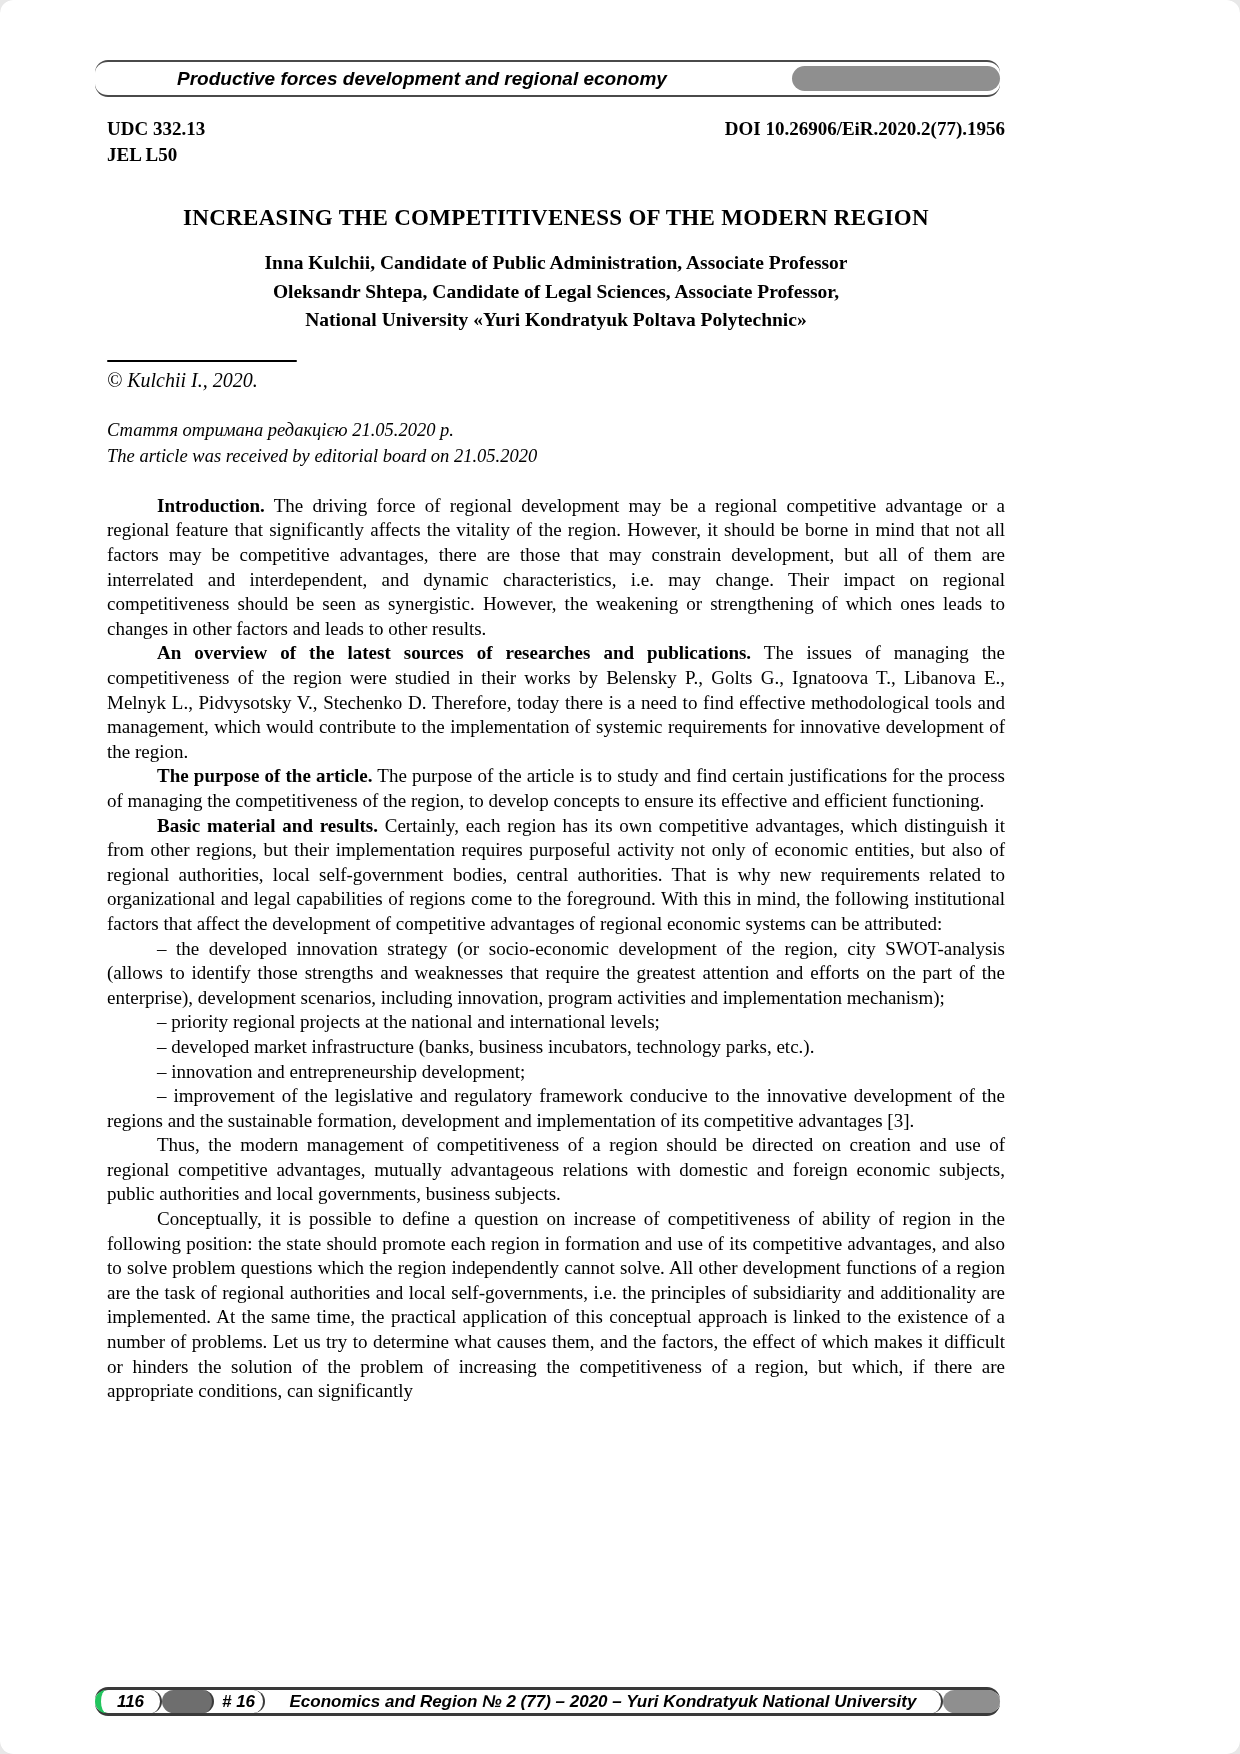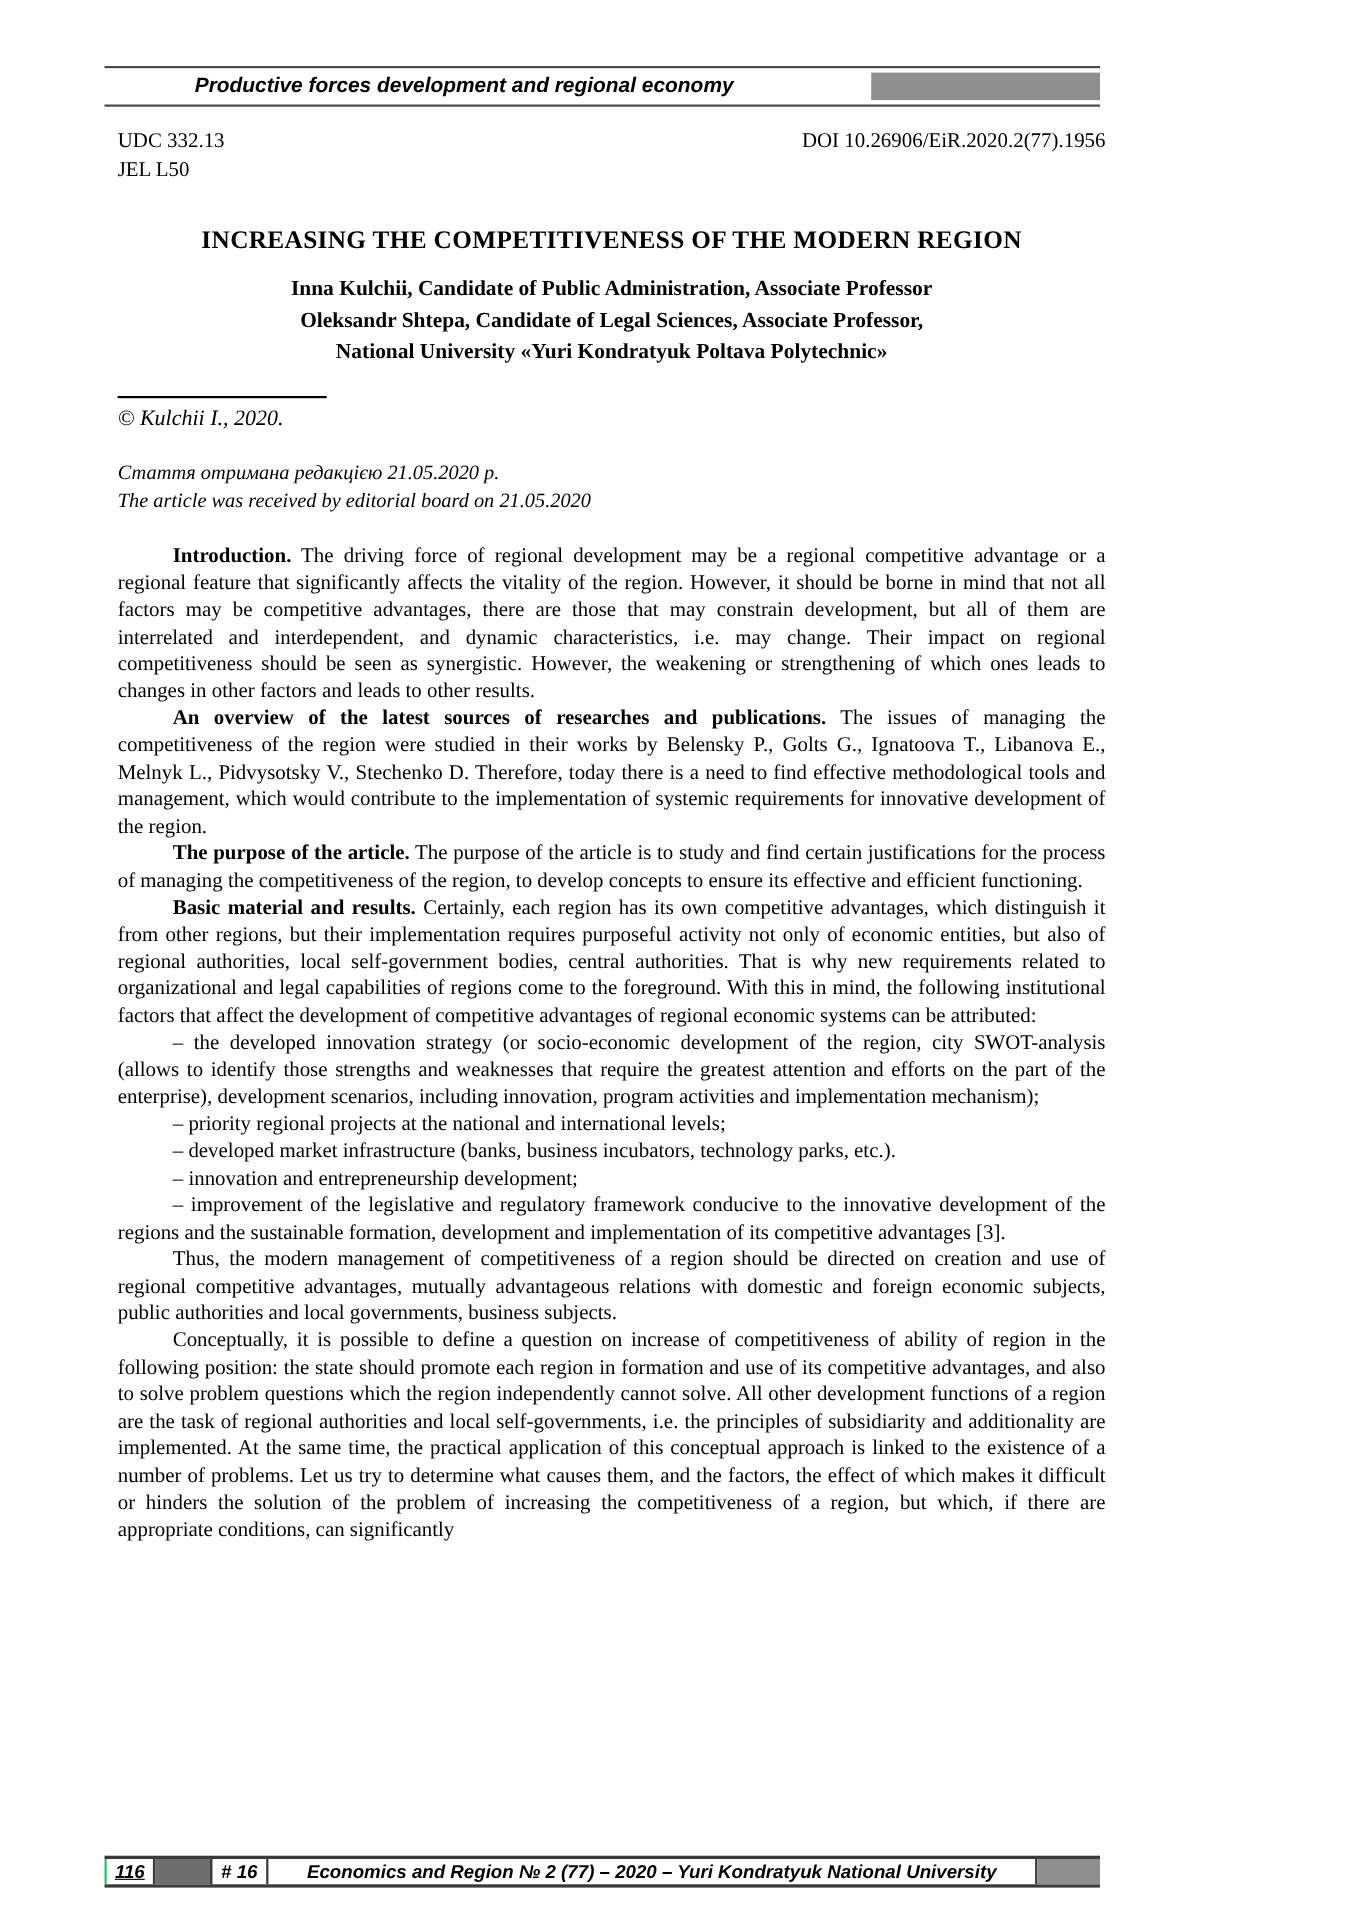--- a/index.html
+++ b/index.html
@@ -1,15 +1,15 @@
 <!DOCTYPE html>
 <html><head>
 <meta charset="utf-8">
 <style>
-  * { box-sizing: border-box; }
+  * { box-sizing: border-box; border-radius: 13px; }
   html, body { margin: 0; padding: 0; background: #e8e8e8; }
   .page {
     position: relative;
     width: 1240px;
     height: 1754px;
     margin: 0 auto;
     background: #ffffff;
     font-family: "Liberation Serif", serif;
     color: #000;
     overflow: hidden;
@@ -46,20 +46,21 @@
     left: 107px; top: 116px;
     width: 898px;
   }
 
   .meta-row {
     display: flex;
     justify-content: space-between;
     align-items: flex-start;
     font-size: 19px;
     line-height: 1.35;
+    font-weight: bold;
   }
 
   .article-title {
     margin: 38px 0 0 0;
     text-align: center;
     font-size: 23px;
     font-weight: bold;
     letter-spacing: 0.3px;
   }
 
@@ -114,21 +115,21 @@
     font-family: "Liberation Sans", sans-serif;
     font-weight: bold;
     font-style: italic;
     font-size: 17px;
   }
   .band-footer .cell {
     display: flex;
     align-items: center;
     justify-content: center;
   }
-  .f-page   { width: 46px; border-left: 2px solid #22c55e; border-right: 2px solid #3a3a3a; text-decoration: underline; }
+  .f-page   { width: 67px; border-left: 6px solid #22c55e; border-right: 2px solid #3a3a3a; }
   .f-block1 { width: 52px; background: #6e6e6e; border-right: 2px solid #3a3a3a; }
   .f-issue  { width: 51px; border-right: 2px solid #3a3a3a; }
   .f-journal{ flex: 1; border-right: 2px solid #3a3a3a; }
   .f-block2 { width: 57px; background: #8f8f8f; }
 </style>
 </head>
 <body>
 
 <div class="page">
 

